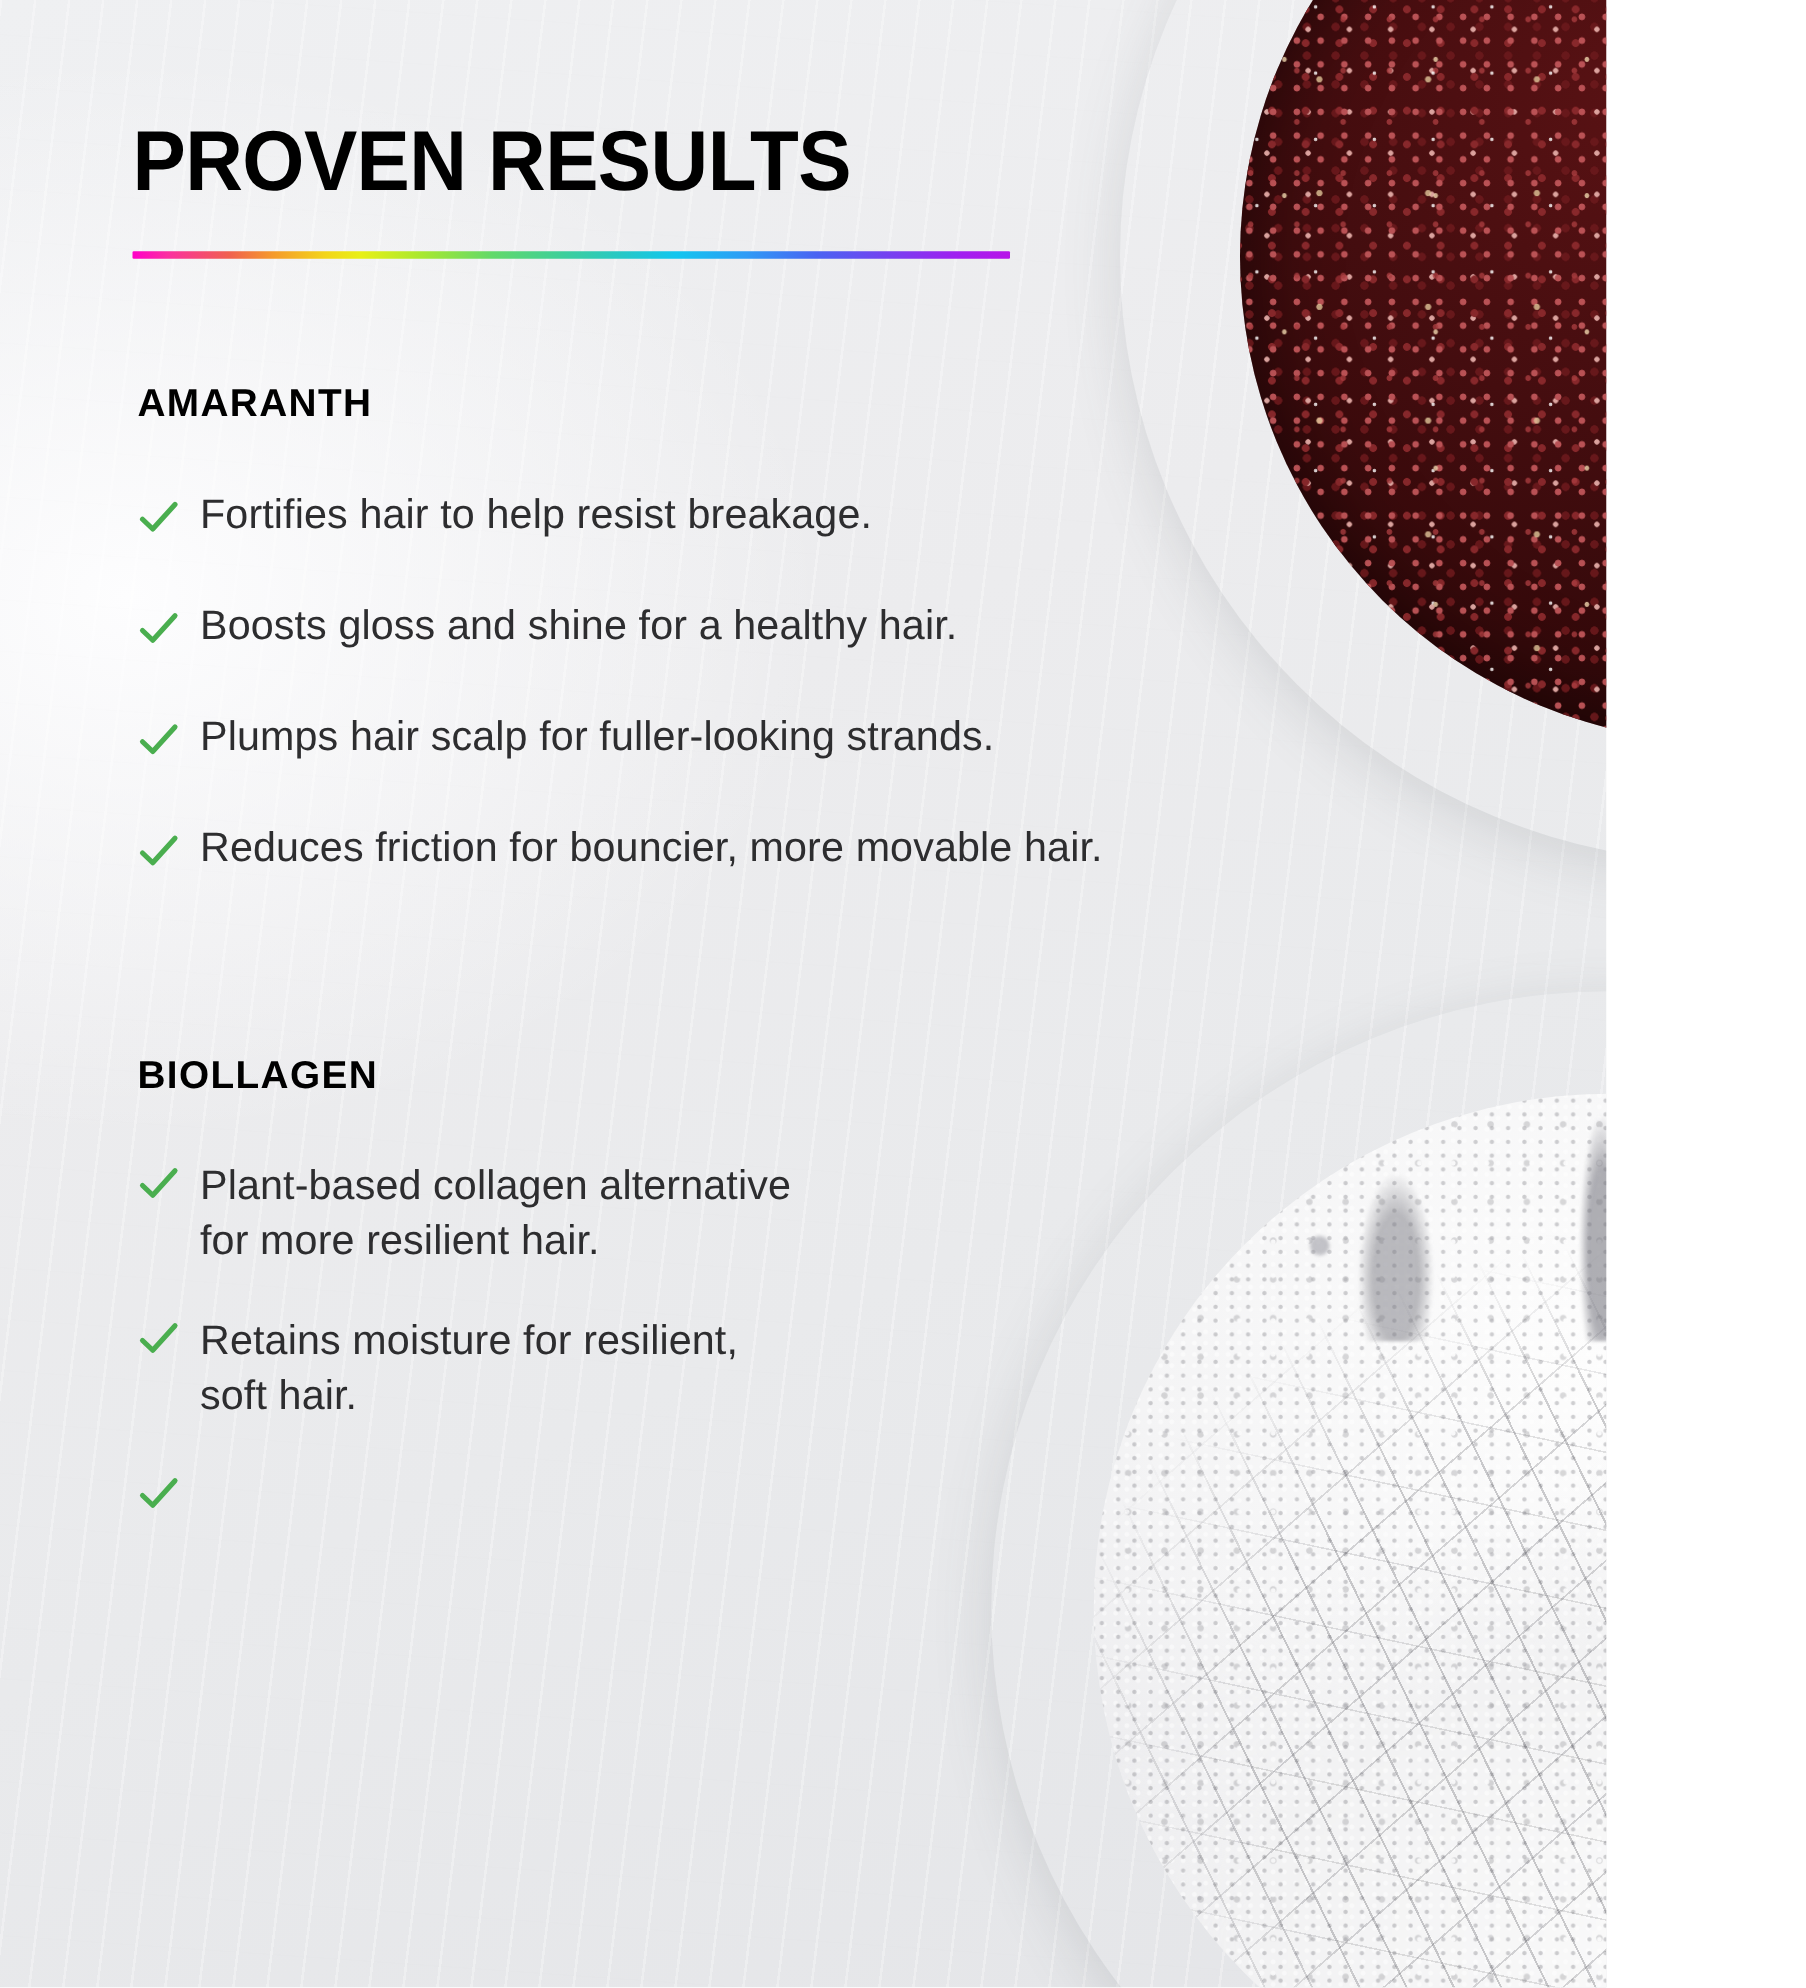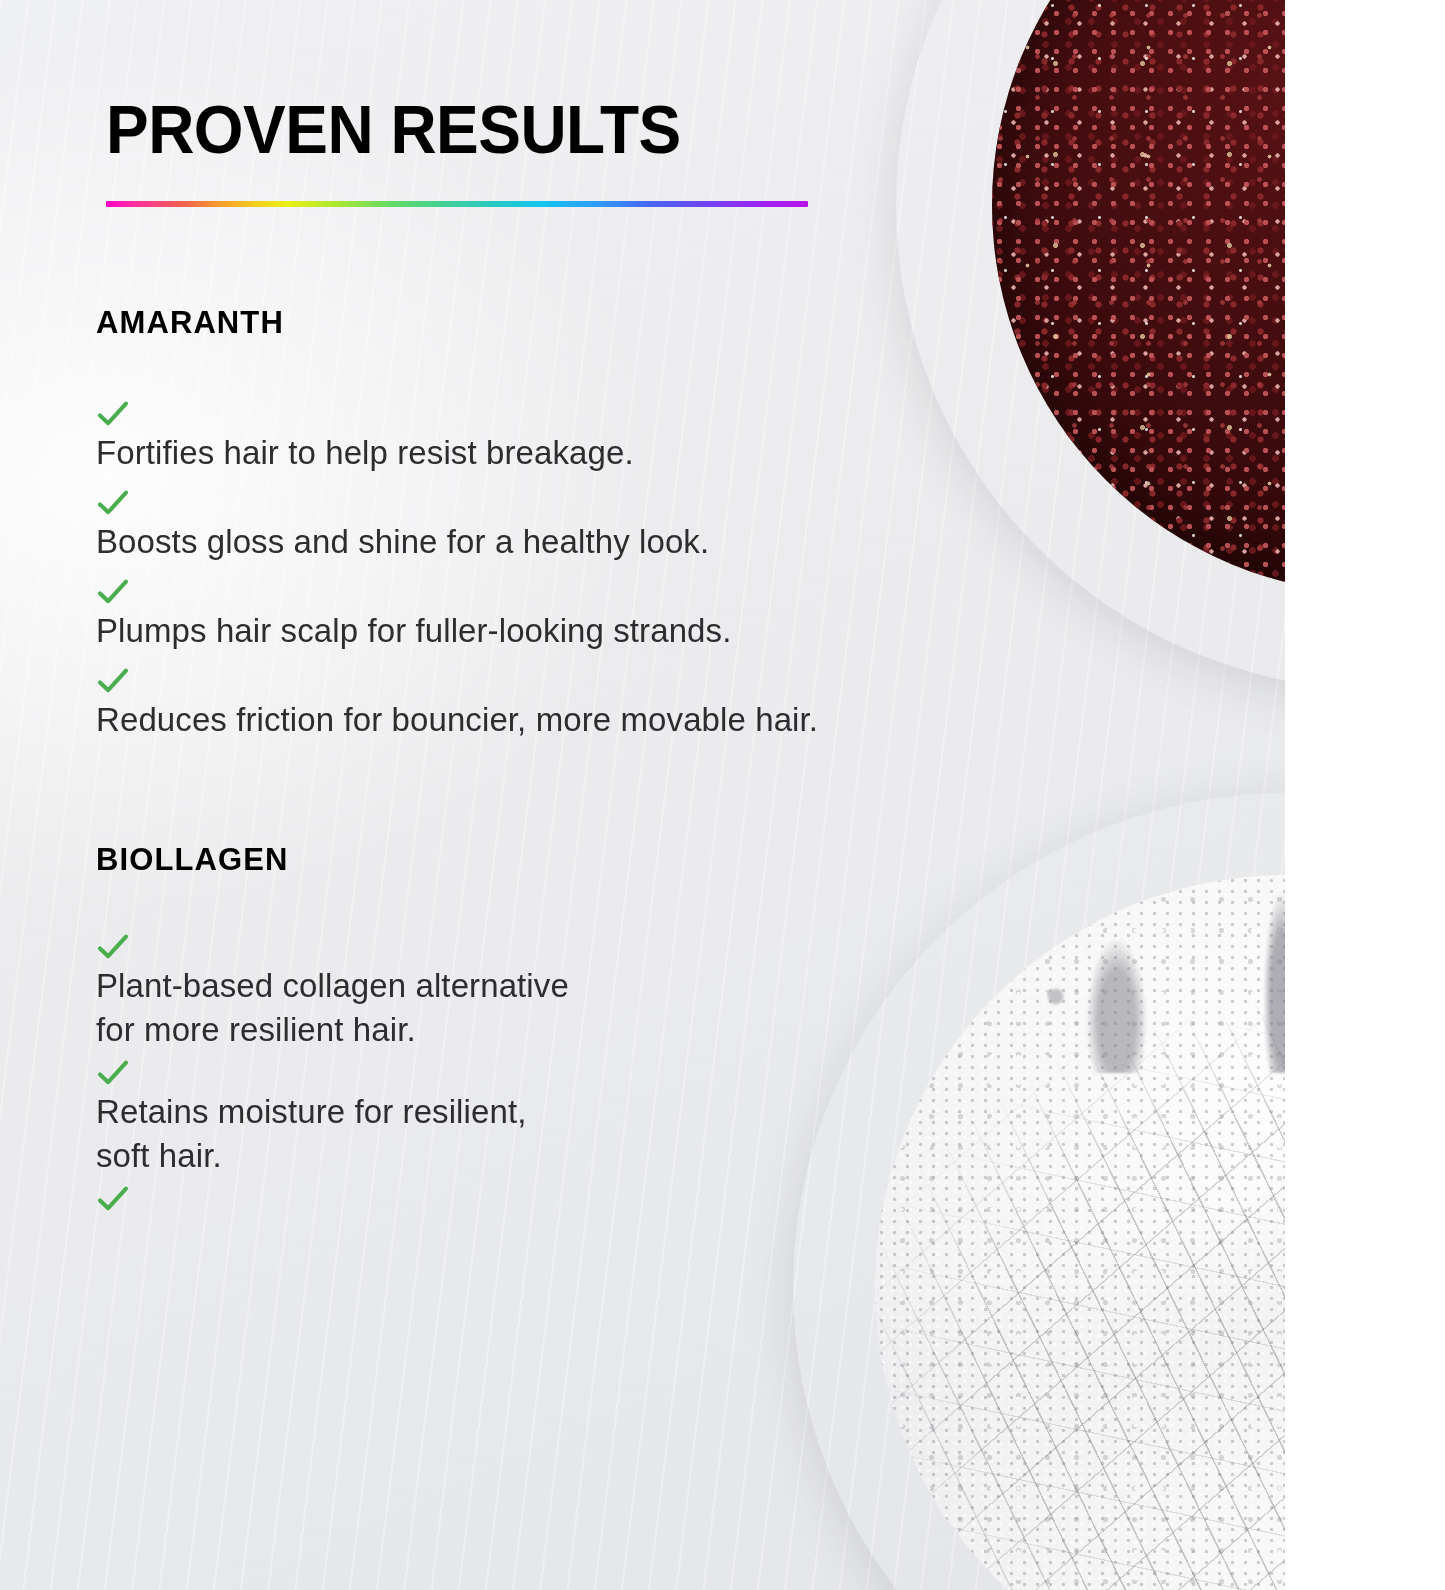--- a/index.html
+++ b/index.html
@@ -48,35 +48,34 @@
     position:absolute; left:106px; top:201px;
     width:702px; height:6px; border-radius:1px;
     background:linear-gradient(90deg,
       #ff00c8 0%, #fb2fa0 4%, #f0604f 11%,
       #f59a2c 16%, #f3d519 22%, #e8f016 26%,
       #a8e830 33%, #62d96a 41%, #3ecf9a 49%,
       #25c8c8 56%, #12c6ef 62%, #2f9bf6 70%,
       #4a63f2 78%, #7a3df0 87%, #a020f0 94%, #b814e8 100%);
   }
 
-  .section{ position:absolute; left:96px; }
+  .section{ position:absolute; left:110px; }
   #sec-amaranth { top:305px; width:790px; }
   #sec-biollagen{ top:842px; width:700px; }
 
   .sec-head{
     font-size:31px; font-weight:700;
     letter-spacing:1.1px; color:#000;
     margin-bottom:0;
   }
 
   .bullets{ list-style:none; margin-top:48px; }
   .bullet{
     display:flex; align-items:flex-start;
     margin-bottom:0;
-    flex-direction:column;
   }
   #sec-amaranth  .bullet{ min-height:89px; }
   #sec-biollagen .bullet{ min-height:124px; }
 
   .check{
     flex:0 0 auto;
     width:34px; height:34px;
     margin-right:16px;
     margin-top:8px;
   }
@@ -243,21 +242,21 @@
               </svg>
           </span>
           <span class="btxt">Fortifies hair to help resist breakage.</span>
         </li>
         <li class="bullet">
           <span class="check">
             <svg viewBox="0 0 34 34" xmlns="http://www.w3.org/2000/svg">
                 <path d="M4 18.4 L12.2 26.2 L30 6.6" fill="none" stroke="#4aae4f" stroke-width="4.1" stroke-linecap="round" stroke-linejoin="round"></path>
               </svg>
           </span>
-          <span class="btxt">Boosts gloss and shine for a healthy look.</span>
+          <span class="btxt">Boosts gloss and shine for a healthy hair.</span>
         </li>
         <li class="bullet">
           <span class="check">
             <svg viewBox="0 0 34 34" xmlns="http://www.w3.org/2000/svg">
                 <path d="M4 18.4 L12.2 26.2 L30 6.6" fill="none" stroke="#4aae4f" stroke-width="4.1" stroke-linecap="round" stroke-linejoin="round"></path>
               </svg>
           </span>
           <span class="btxt">Plumps hair scalp for fuller-looking strands.</span>
         </li>
         <li class="bullet">

